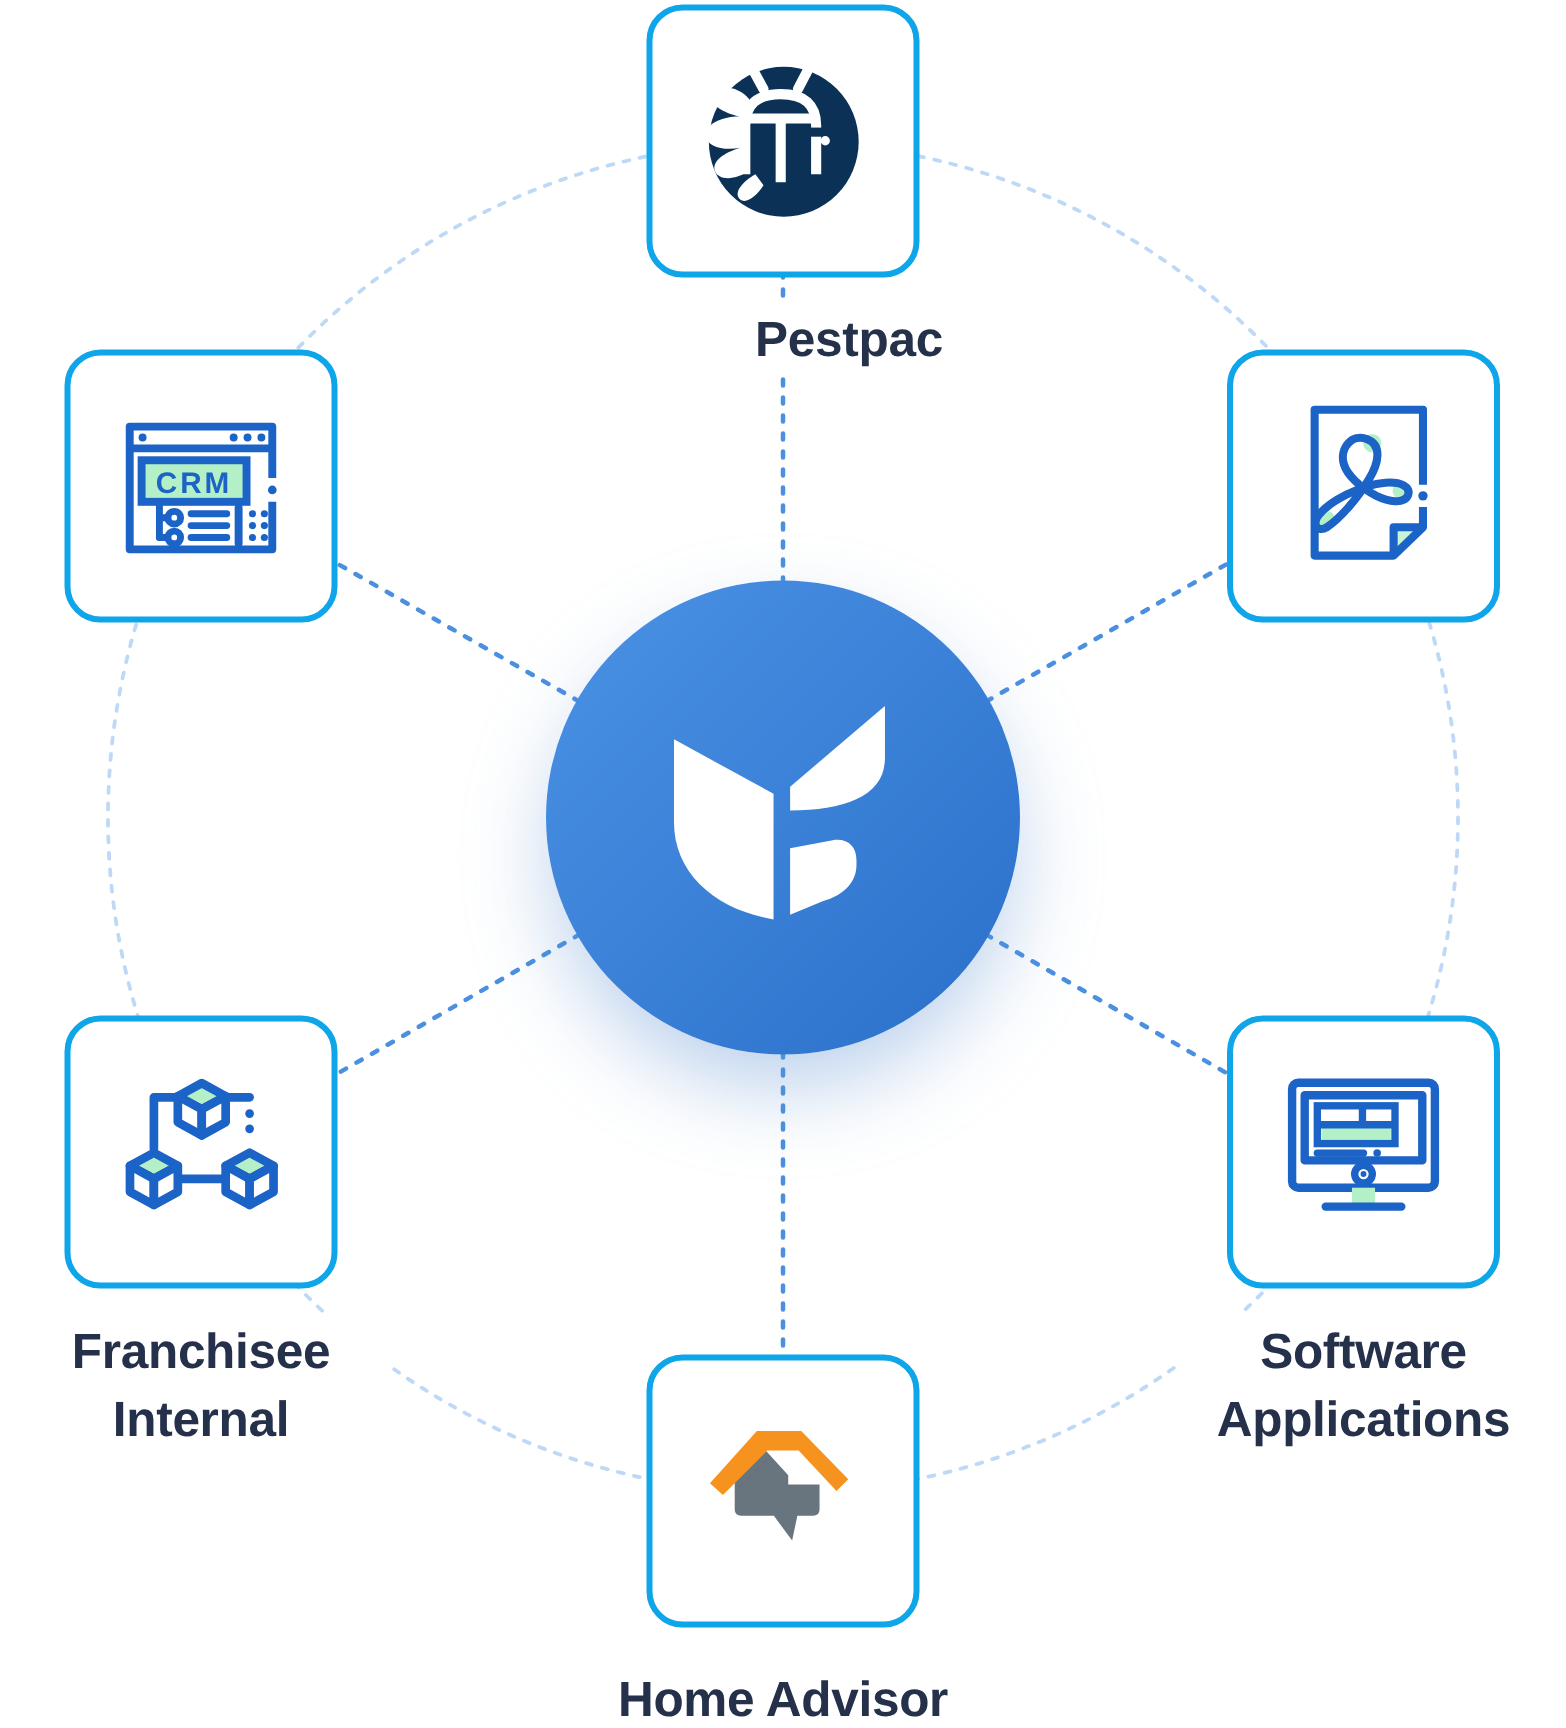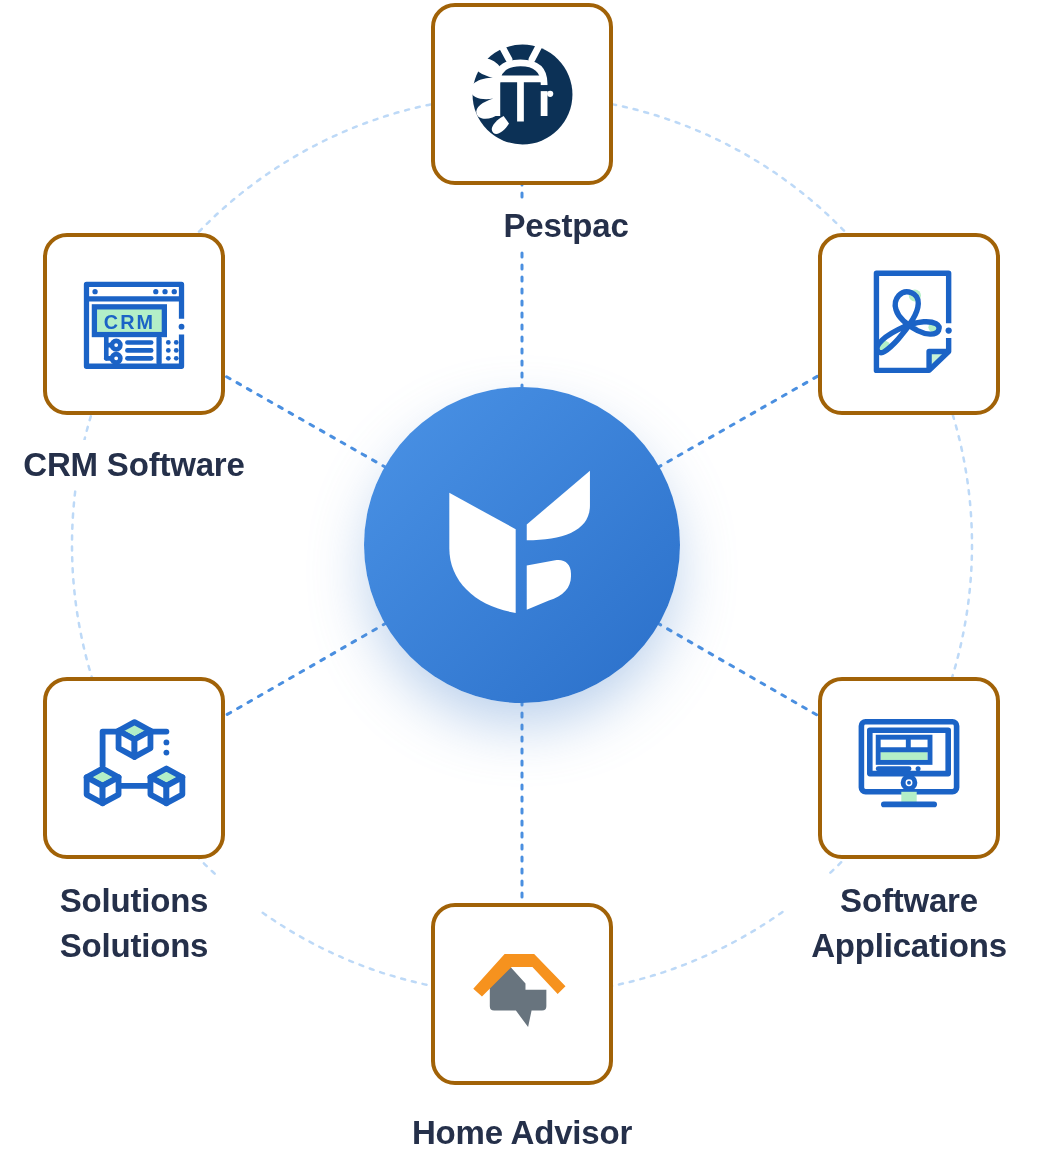--- a/index.html
+++ b/index.html
@@ -3,21 +3,21 @@
 <meta charset="utf-8">
 <style>
   html,body{margin:0;padding:0;background:#fff;}
   .stage{
     position:relative;width:1044px;height:1152px;background:#ffffff;overflow:hidden;
     font-family:"Liberation Sans",sans-serif;
   }
   .bg{position:absolute;left:0;top:0;z-index:0;}
   .card{
     position:absolute;width:182px;height:182px;box-sizing:border-box;
-    background:#ffffff;border:4px solid #a16207;border-radius:24px;
+    background:#ffffff;border:4px solid #0ea5e9;border-radius:24px;
     display:flex;align-items:center;justify-content:center;z-index:2;
   }
   .hub{
     position:absolute;left:364px;top:387px;width:316px;height:316px;border-radius:50%;
     background:linear-gradient(135deg,#4b93e6 0%,#2a6fc9 100%);
     box-shadow:0 26px 60px -6px rgba(96,146,211,.45);
     display:flex;align-items:center;justify-content:center;z-index:1;
   }
   .label{
     position:absolute;transform:translateX(-50%);text-align:center;
@@ -132,21 +132,21 @@
         <path d="M28,50 L39,56 L28,62 L17,56 Z" fill="#b3efc7"></path>
         <path d="M17,56 L17,68 L28,74 L28,62 Z" fill="#ffffff"></path>
         <path d="M39,56 L39,68 L28,74 L28,62 Z" fill="#ffffff"></path>
 
         <path d="M72,50 L83,56 L72,62 L61,56 Z" fill="#b3efc7"></path>
         <path d="M61,56 L61,68 L72,74 L72,62 Z" fill="#ffffff"></path>
         <path d="M83,56 L83,68 L72,74 L72,62 Z" fill="#ffffff"></path>
       </g>
     </svg>
   </div>
-  <div class="label wide" style="left:134px;top:876px;">Solutions Solutions</div>
+  <div class="label wide" style="left:134px;top:876px;">Franchisee Internal</div>
 
   <div class="card" style="left:43px;top:233px;">
     <svg width="132" height="132" viewBox="0 0 100 100">
       <g fill="none" stroke="#1b63c6" stroke-width="4" stroke-linejoin="round">
         <path d="M86,46 V20 H14 V82 H86 V58"></path>
         <path d="M14,31 H86"></path>
       </g>
       <circle cx="86" cy="52" r="2.2" fill="#1b63c6"></circle>
       <circle cx="20.5" cy="25.5" r="2" fill="#1b63c6"></circle>
       <circle cx="66.5" cy="25.5" r="2" fill="#1b63c6"></circle>
@@ -166,15 +166,14 @@
       <circle cx="36.5" cy="66" r="3.2" fill="#ffffff" stroke="#1b63c6" stroke-width="3.5"></circle>
       <circle cx="36.5" cy="76" r="3.2" fill="#ffffff" stroke="#1b63c6" stroke-width="3.5"></circle>
       <circle cx="76" cy="64" r="1.8" fill="#1b63c6"></circle>
         <circle cx="82" cy="64" r="1.8" fill="#1b63c6"></circle>
       <circle cx="76" cy="70" r="1.8" fill="#1b63c6"></circle>
         <circle cx="82" cy="70" r="1.8" fill="#1b63c6"></circle>
       <circle cx="76" cy="76" r="1.8" fill="#1b63c6"></circle>
         <circle cx="82" cy="76" r="1.8" fill="#1b63c6"></circle>
     </svg>
   </div>
-  <div class="label" style="left:134px;top:440px;">CRM Software</div>
 
 </div>
 
 </body></html>

